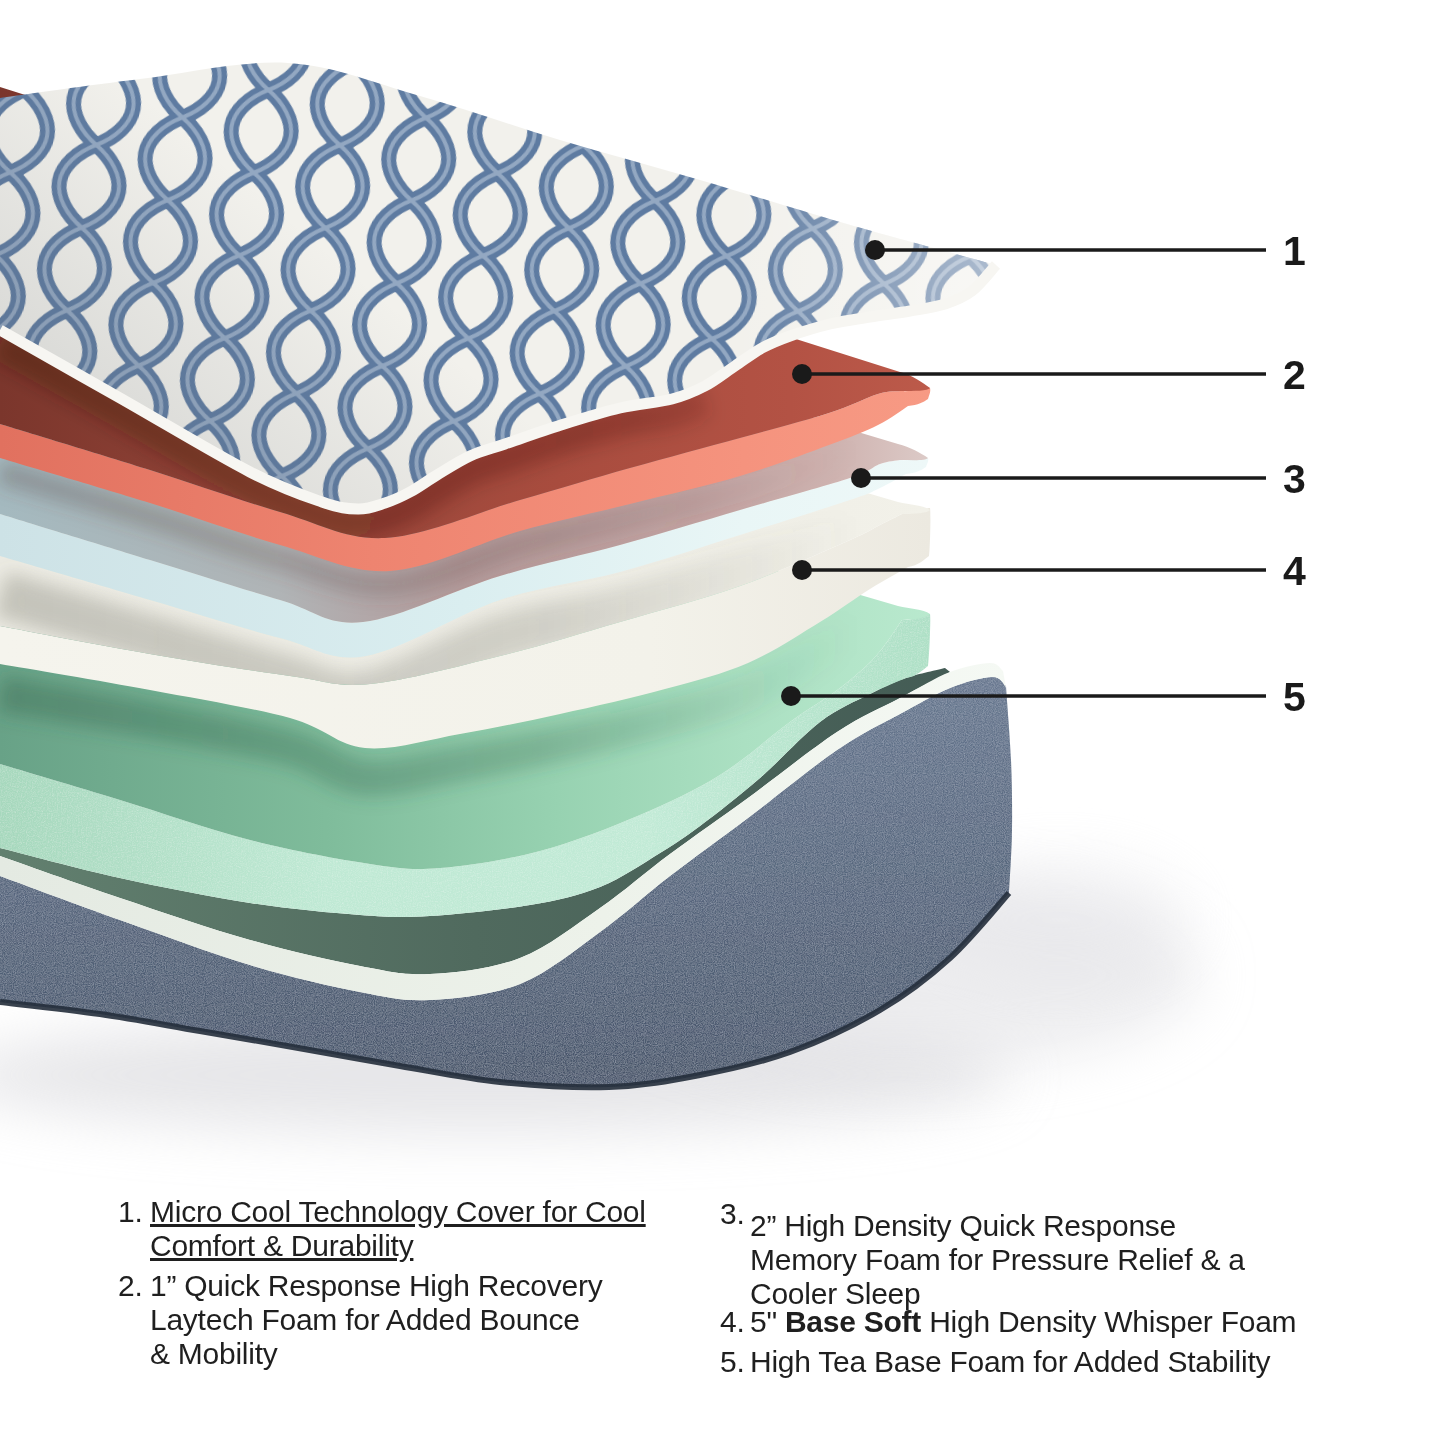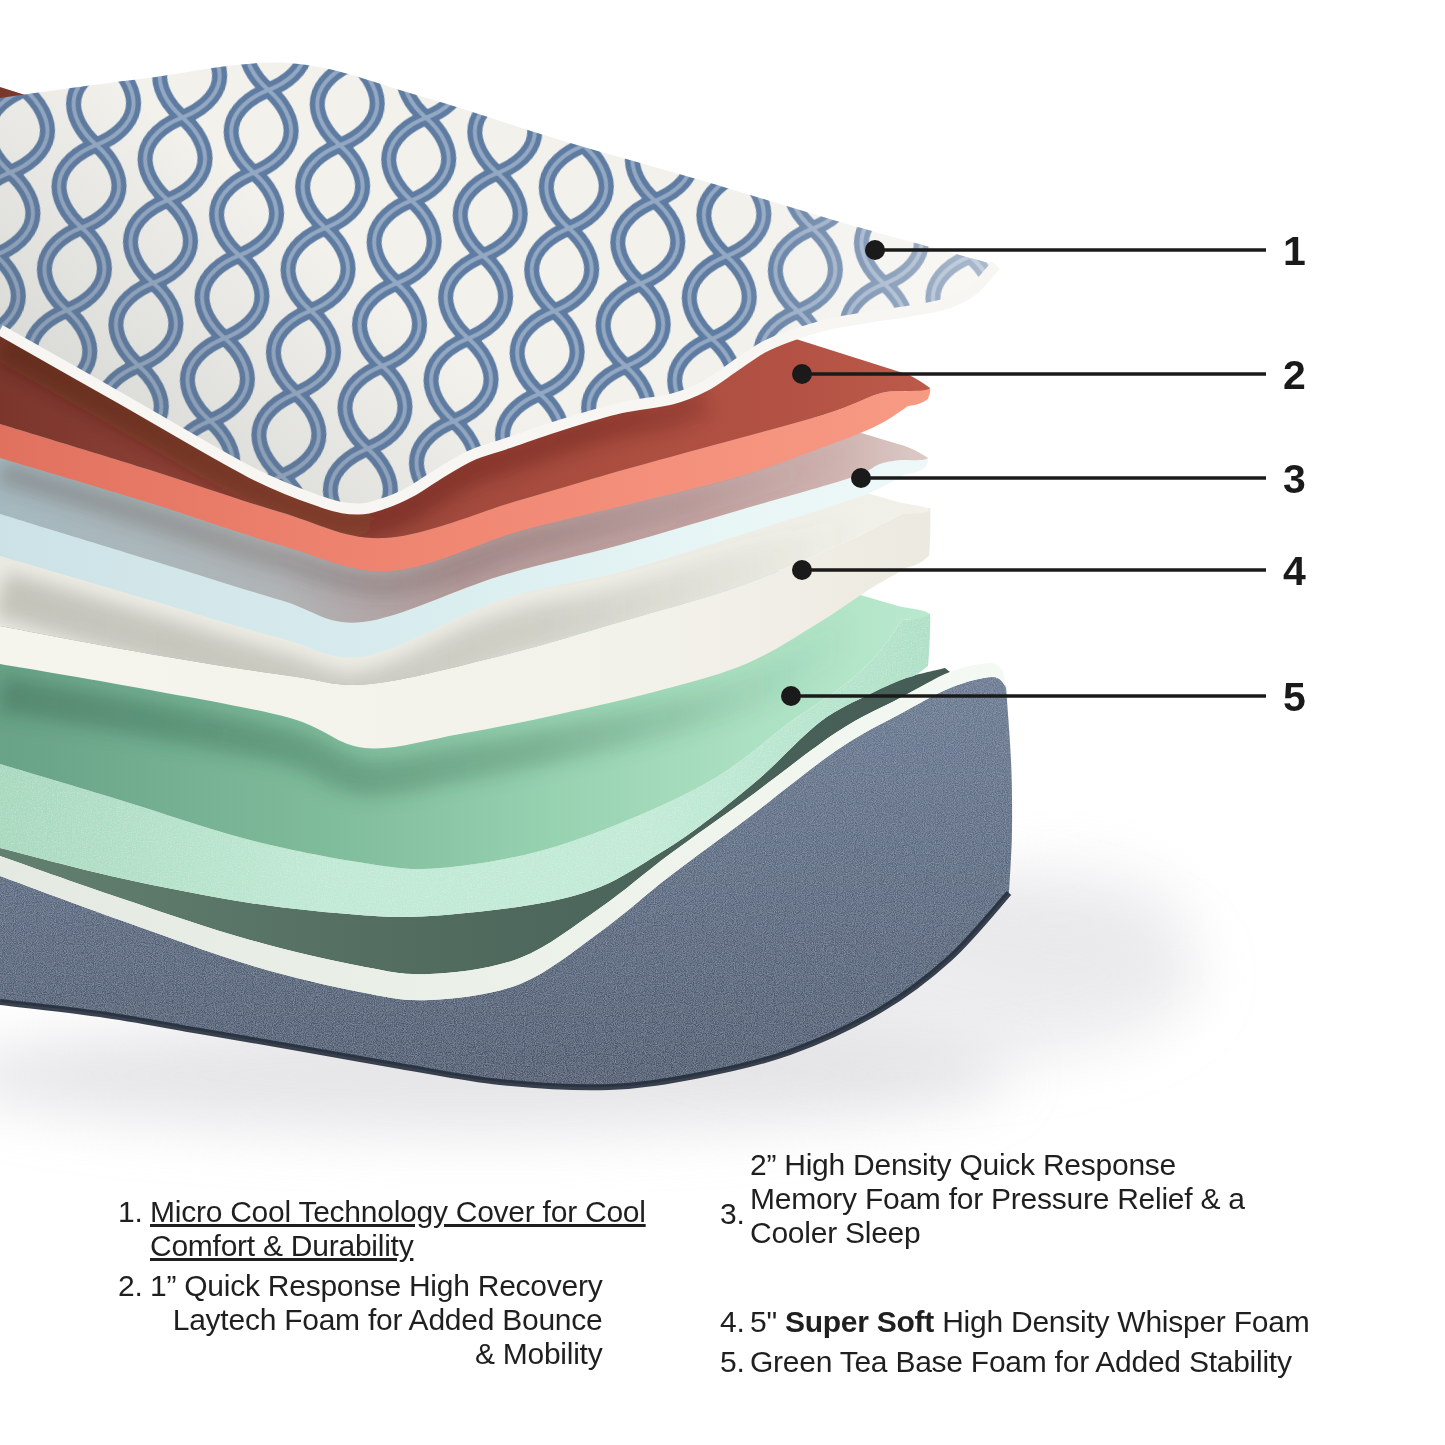--- a/index.html
+++ b/index.html
@@ -215,19 +215,19 @@
 <text x="1283" y="265">1</text>
 <text x="1283" y="389">2</text>
 <text x="1283" y="493">3</text>
 <text x="1283" y="585">4</text>
 <text x="1283" y="711">5</text>
 </g>
 </svg>
 <div class="item" style="left:118px;top:1195px;">1.</div>
 <div class="item" style="left:150px;top:1195px;text-decoration:underline;">Micro Cool Technology Cover for Cool<br>Comfort &amp; Durability</div>
 <div class="item" style="left:118px;top:1269px;">2.</div>
-<div class="item" style="left:150px;top:1269px;text-align:right;">1” Quick Response High Recovery<br>Laytech Foam for Added Bounce<br>&amp; Mobility</div>
+<div class="item" style="left:150px;top:1269px;">1” Quick Response High Recovery<br>Laytech Foam for Added Bounce<br>&amp; Mobility</div>
 <div class="item" style="left:720px;top:1197px;">3.</div>
-<div class="item" style="left:750px;top:1148px;">2” High Density Quick Response<br>Memory Foam for Pressure Relief &amp; a<br>Cooler Sleep</div>
+<div class="item" style="left:750px;top:1209px;">2” High Density Quick Response<br>Memory Foam for Pressure Relief &amp; a<br>Cooler Sleep</div>
 <div class="item" style="left:720px;top:1305px;">4.</div>
-<div class="item" style="left:750px;top:1305px;">5" <b>Super Soft</b> High Density Whisper Foam</div>
+<div class="item" style="left:750px;top:1305px;">5" <b>Base Soft</b> High Density Whisper Foam</div>
 <div class="item" style="left:720px;top:1345px;">5.</div>
-<div class="item" style="left:750px;top:1345px;">Green Tea Base Foam for Added Stability</div>
+<div class="item" style="left:750px;top:1345px;">High Tea Base Foam for Added Stability</div>
 
 </body></html>

